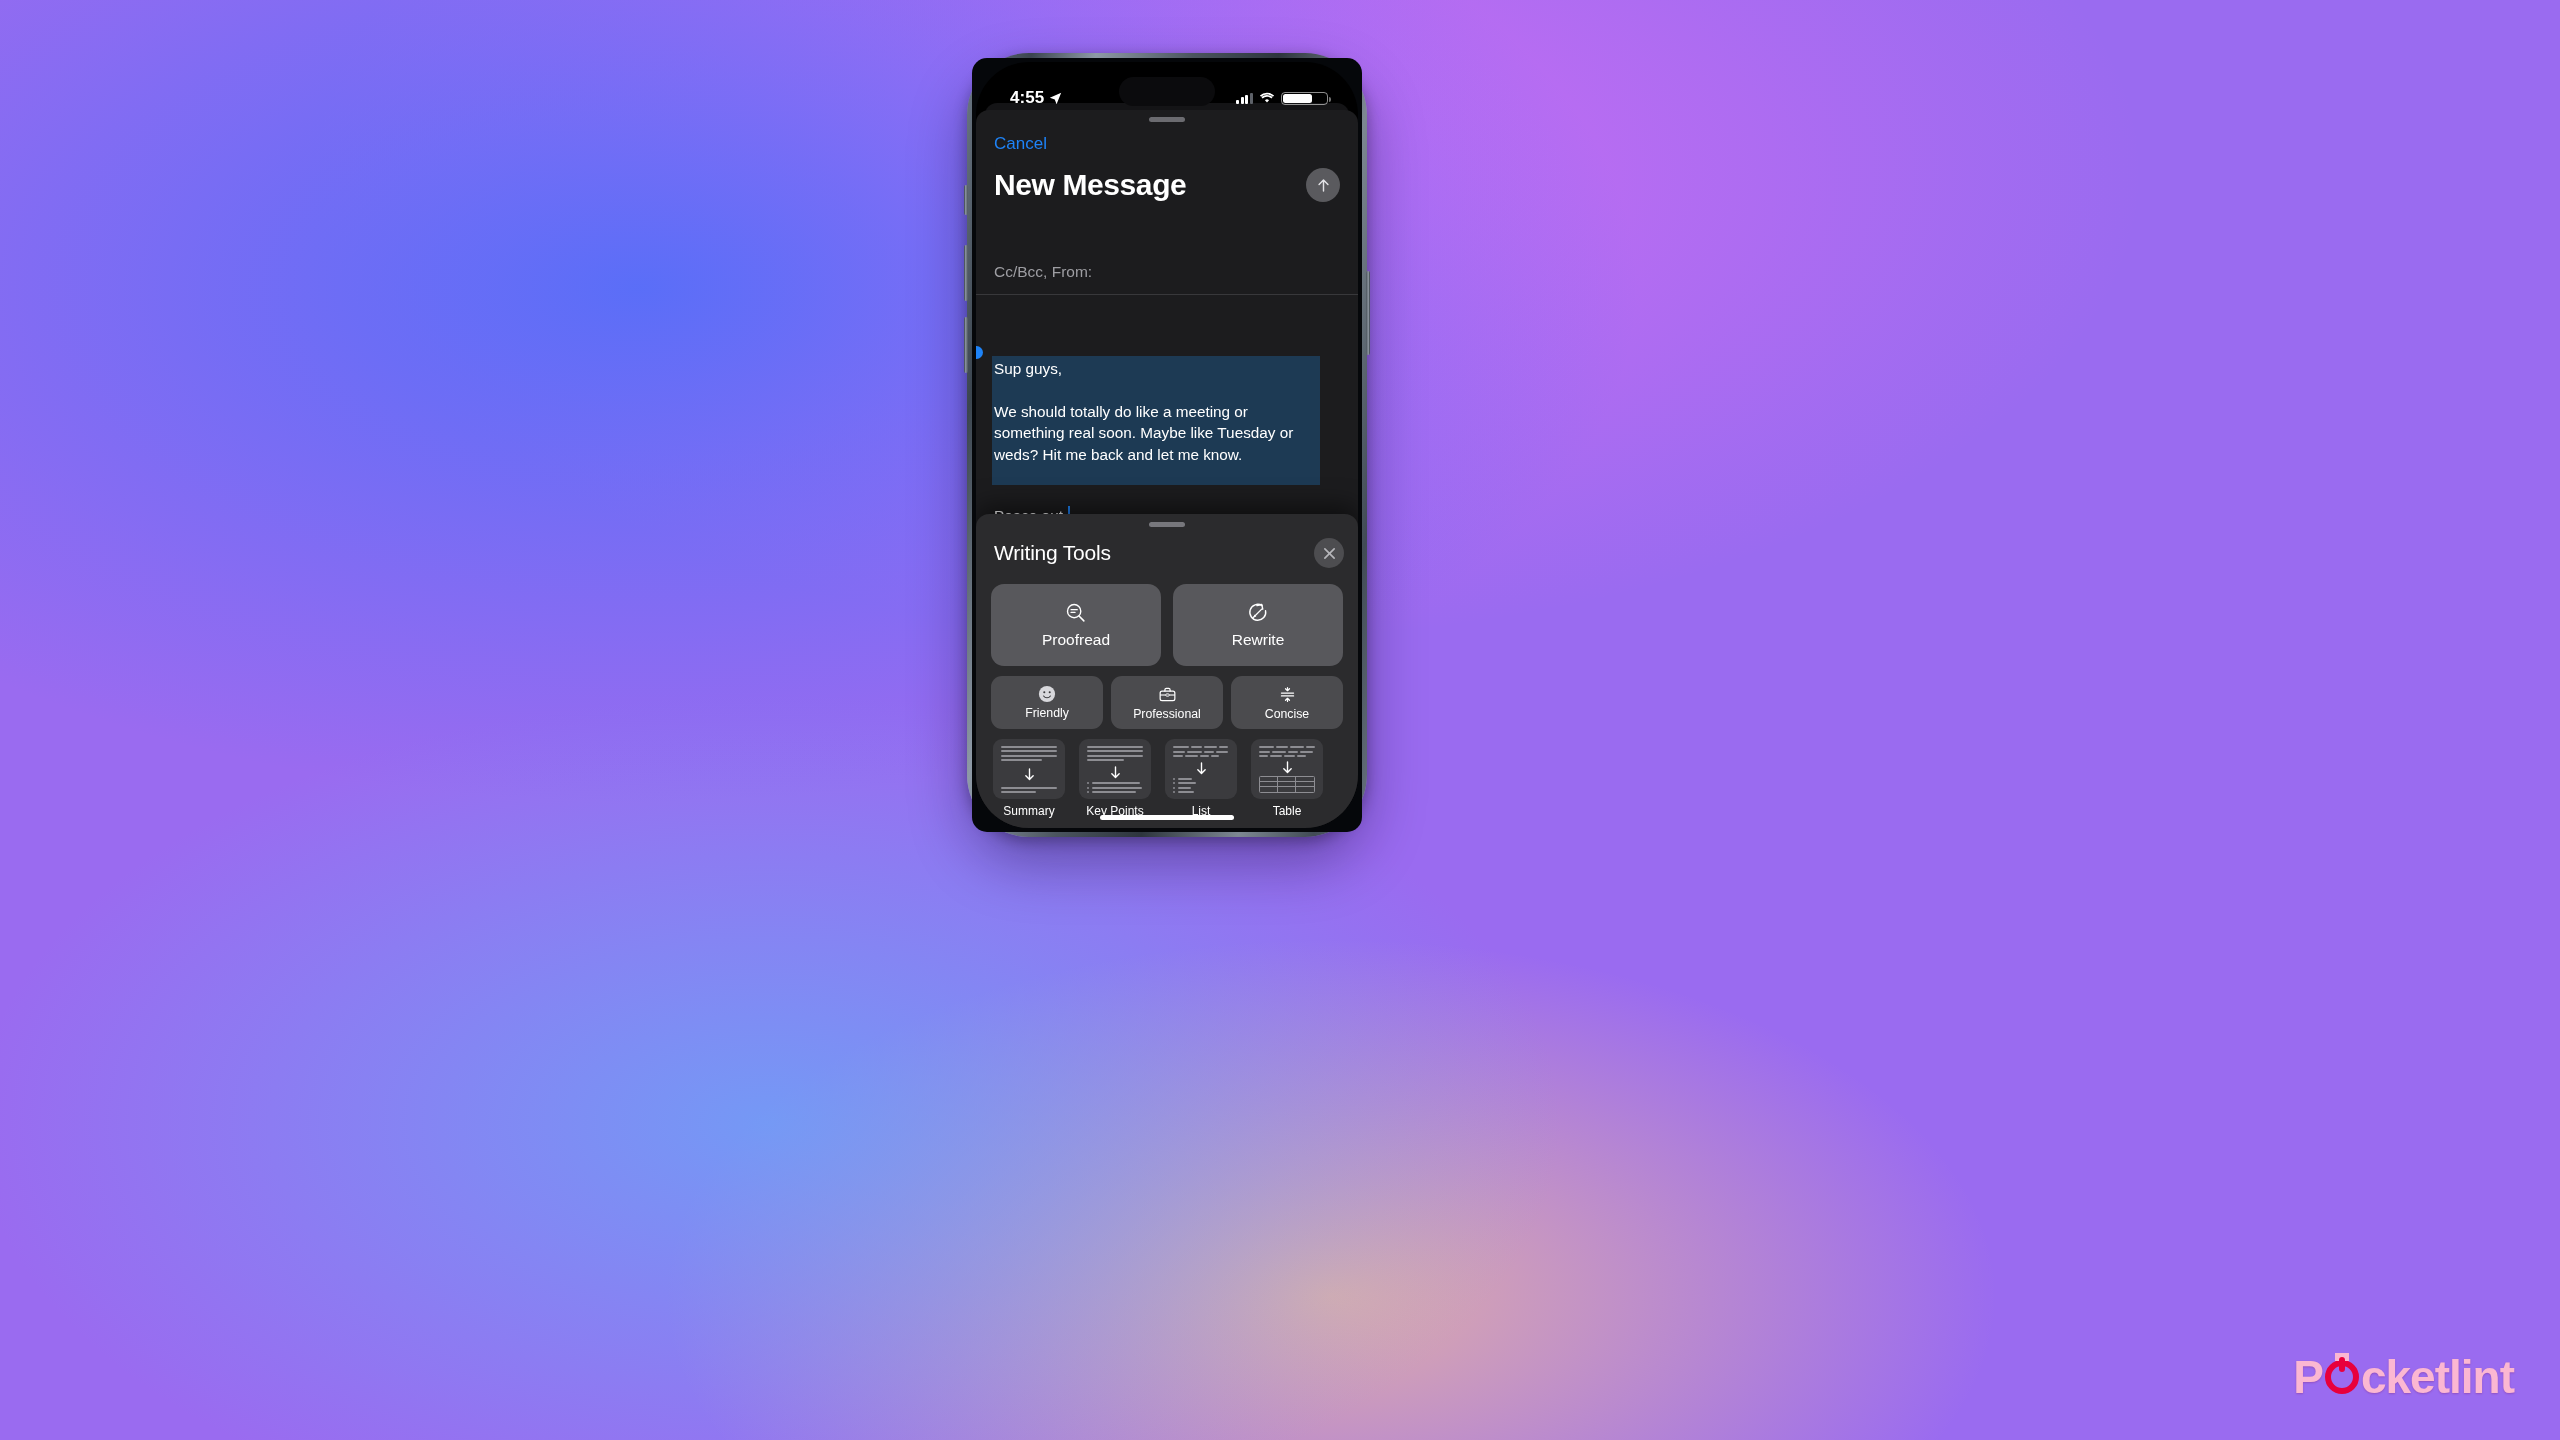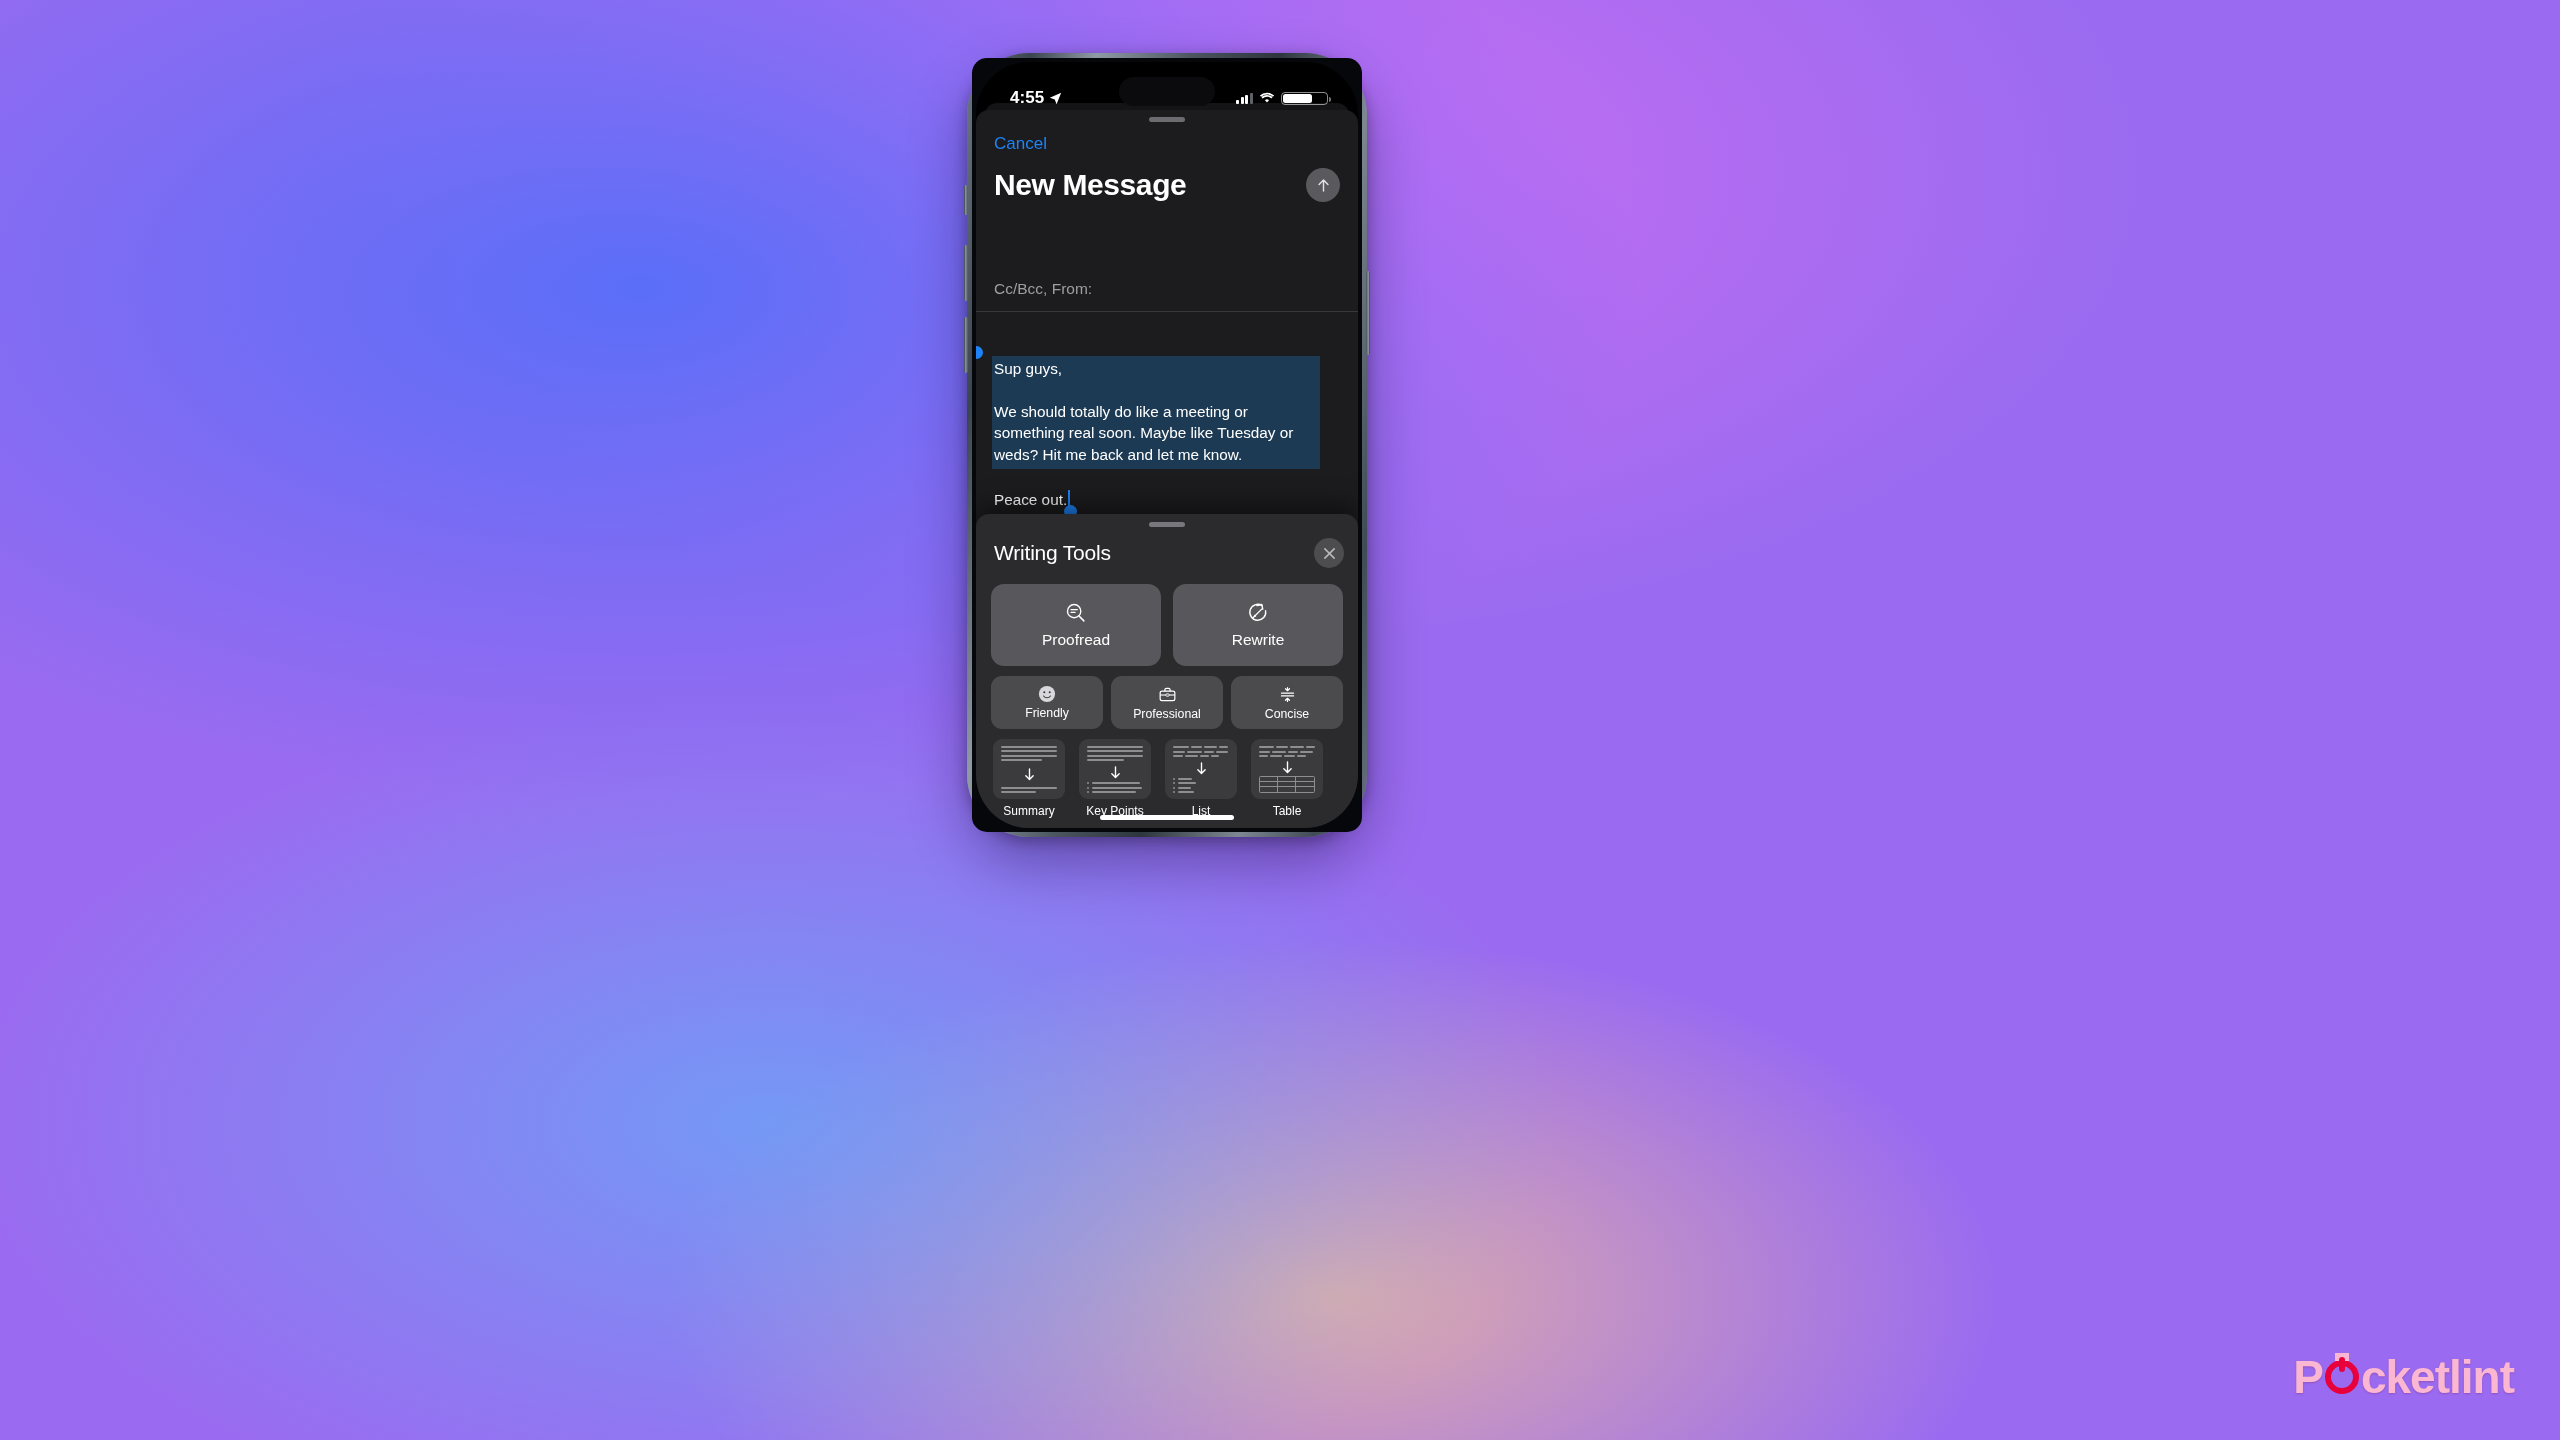--- a/index.html
+++ b/index.html
@@ -239,36 +239,36 @@
     left: 0; right: 0;
     height: 45px;
     display: flex;
     align-items: center;
     padding-left: 18px;
     color: #9e9ea3;
     font-size: 15.5px;
     border-bottom: .8px solid #38383b;
   }
   #row-to      { top: 112px; }
-  #row-cc      { top: 157px; }
+  #row-cc      { top: 140px; }
   #row-subject { top: 202px; border-bottom: none; }
 
   
   #mail-body {
     position: absolute;
     left: 0; right: 0;
     top: 246px;
     padding: 0 18px;
     color: #fff;
     font-size: 15.3px;
     line-height: 21.5px;
   }
   #sel-block {
     background: #1d3a54;
-    padding: 2px 0 4px 0;
+    padding: 2px 0 20px 0;
     margin-left: -2px;
     padding-left: 2px;
     width: 328px;
   }
   #sel-block p { margin: 0; }
   #sel-gap { height: 21px; }
   #after-sel {
     margin-top: 20px;
     position: relative;
     display: inline-block;

